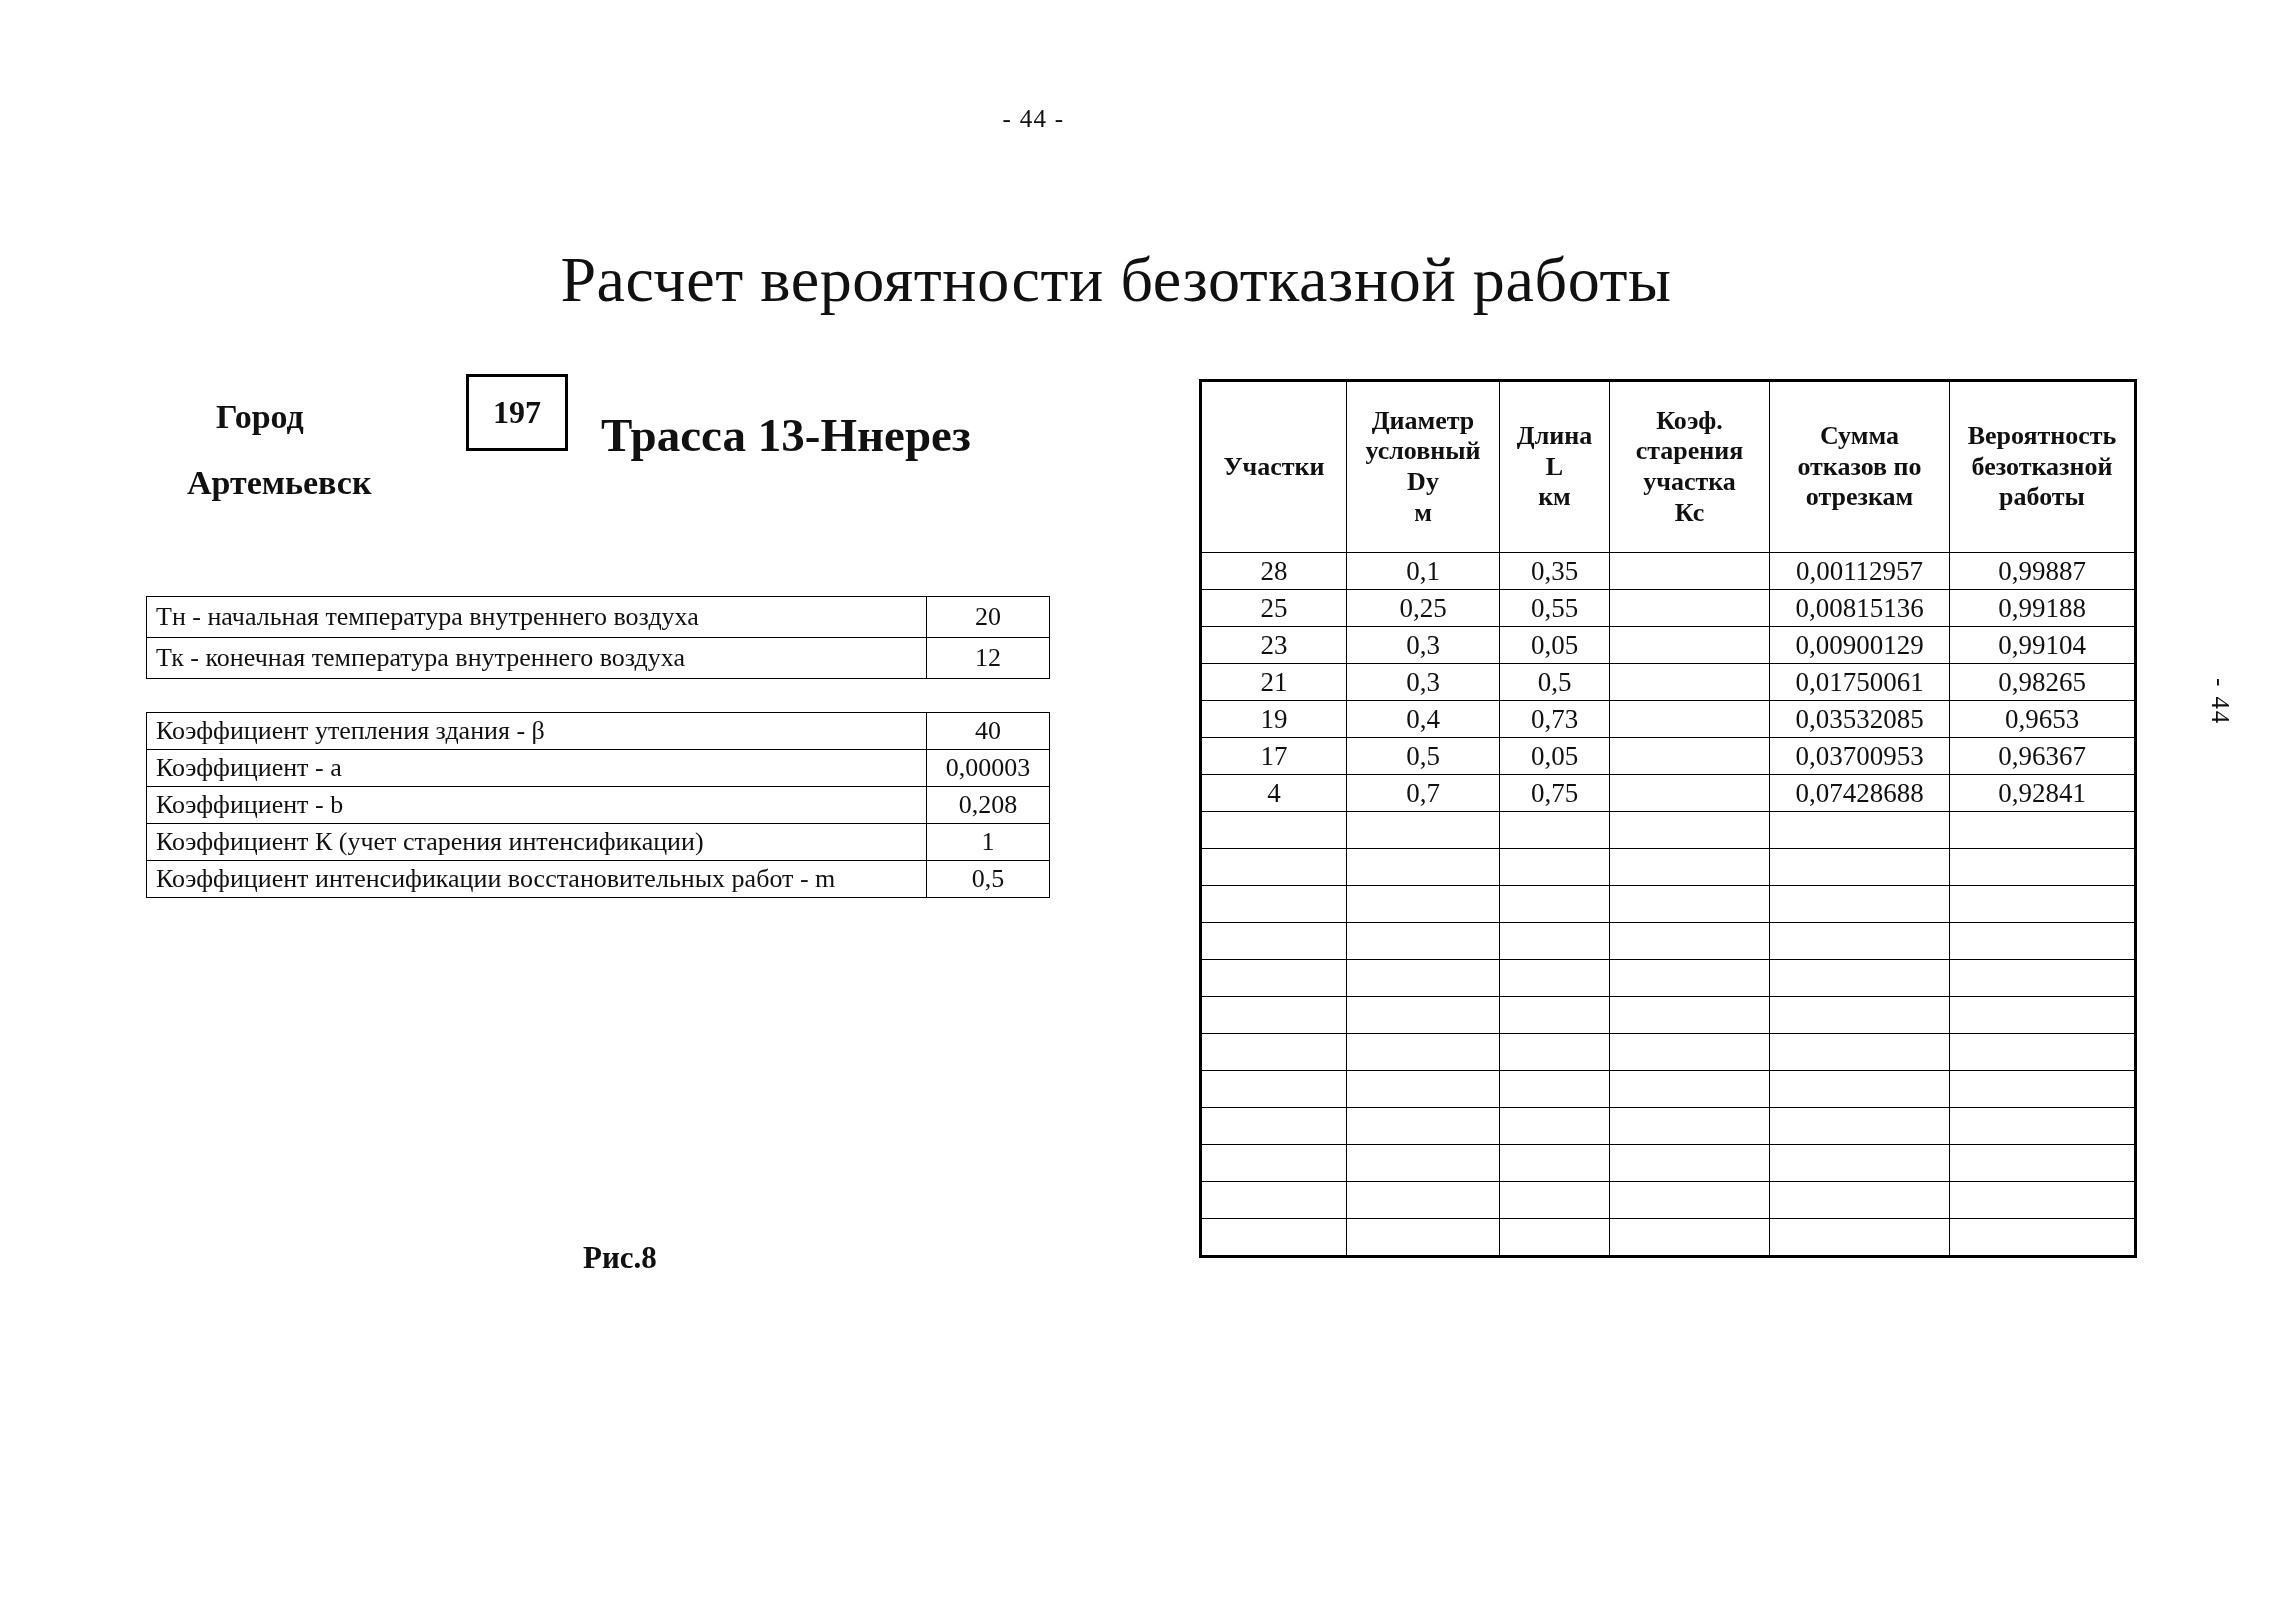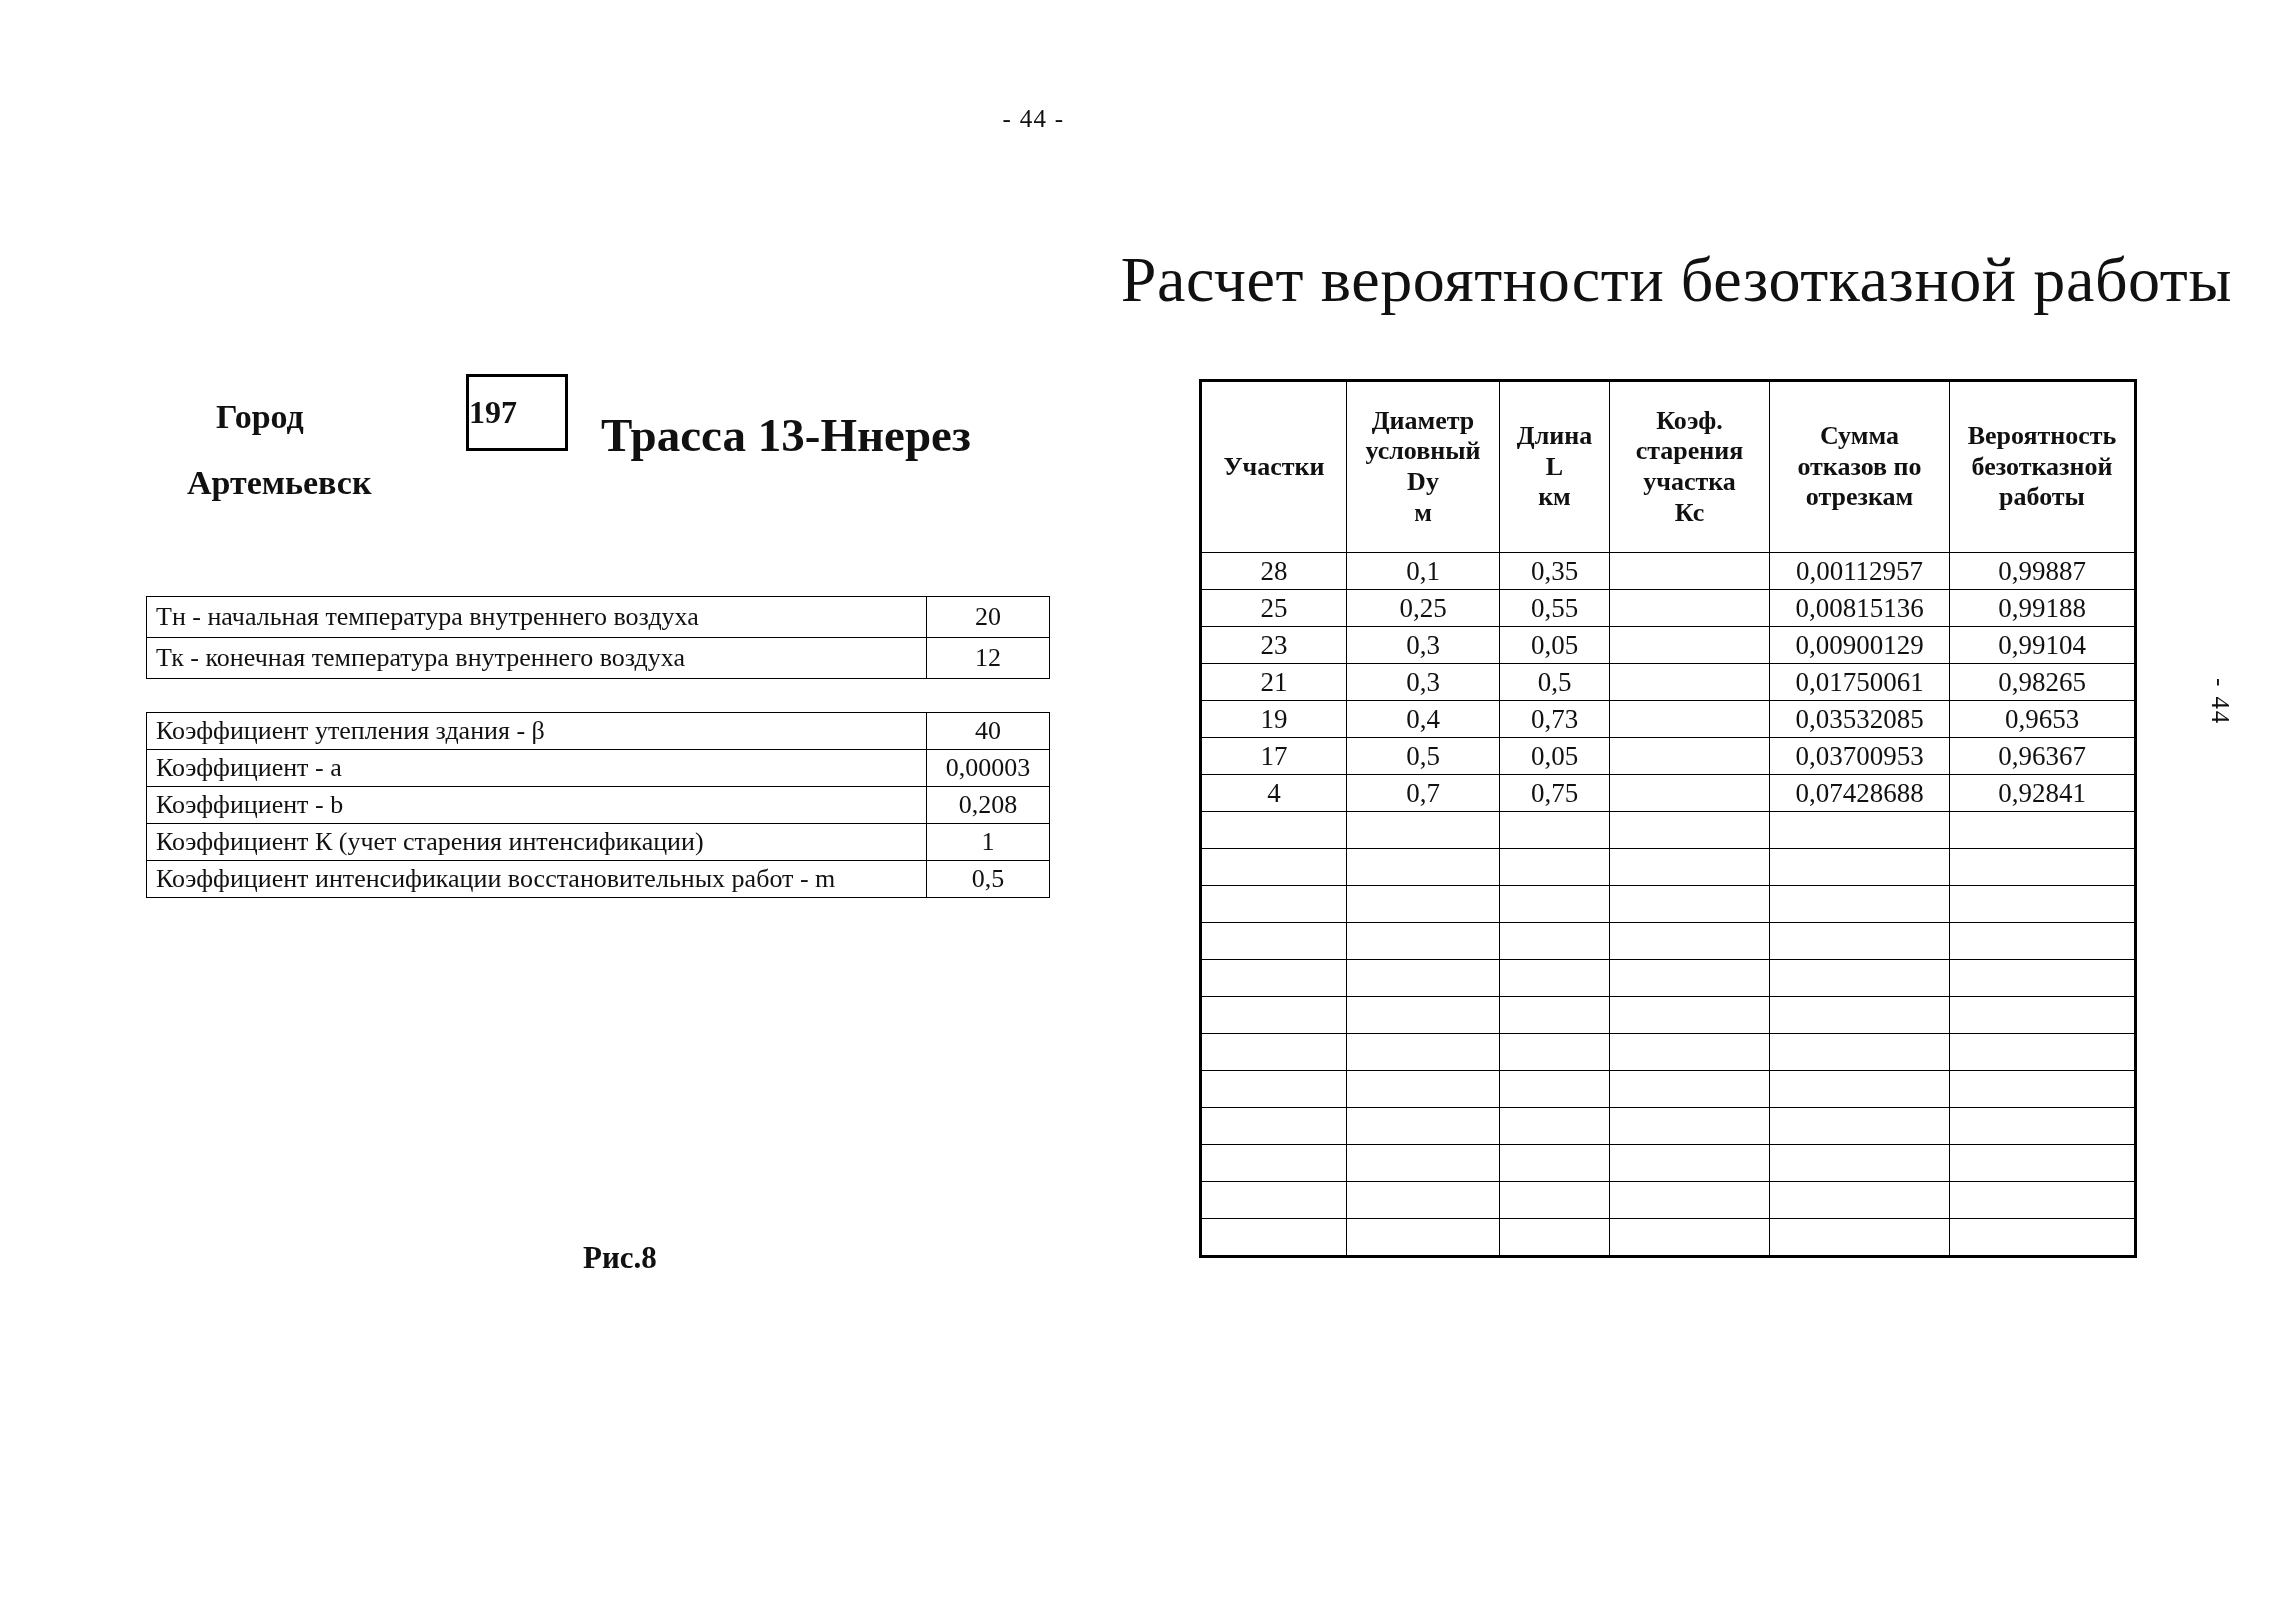--- a/index.html
+++ b/index.html
@@ -27,21 +27,21 @@
     font-size: 25px;
     letter-spacing: 1.3px;
   }
 
   
   .title {
     position: absolute;
     top: 200px;
     left: 0;
     width: 2232px;
-    text-align: right;
+    text-align: center;
     font-size: 64px;
     font-weight: 400;
     letter-spacing: 0.6px;
   }
 
   .city-label {
     position: absolute;
     left: 216px;
     top: 398px;
     font-size: 34px;
@@ -50,21 +50,21 @@
   }
   .city-code-box {
     position: absolute;
     left: 466px;
     top: 374px;
     width: 96px;
     height: 71px;
     border: 3.9px solid #000;
     display: flex;
     align-items: center;
-    justify-content: flex-start;
+    justify-content: center;
     font-size: 32px;
     font-weight: bold;
   }
   .route-title {
     position: absolute;
     left: 601px;
     top: 408px;
     font-size: 47px;
     font-weight: bold;
   }

